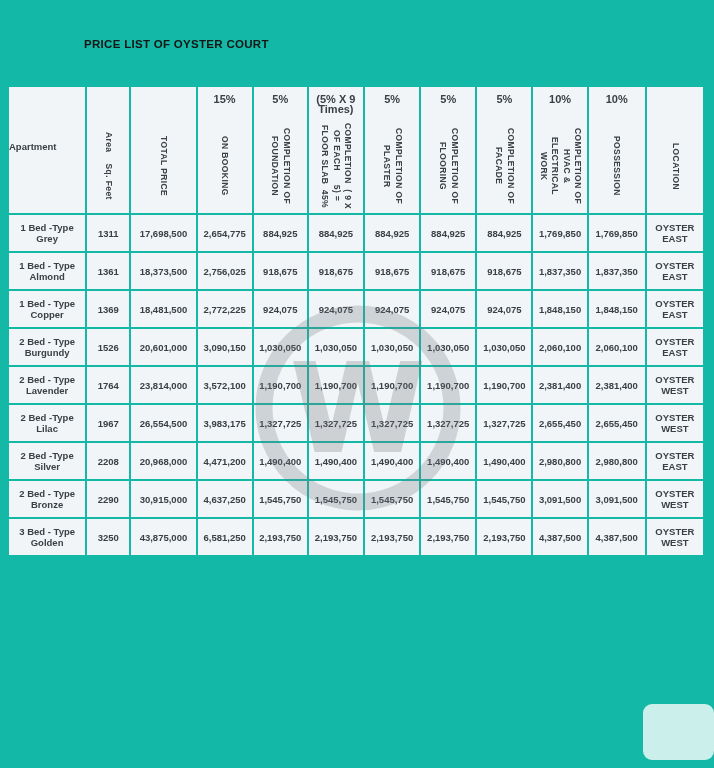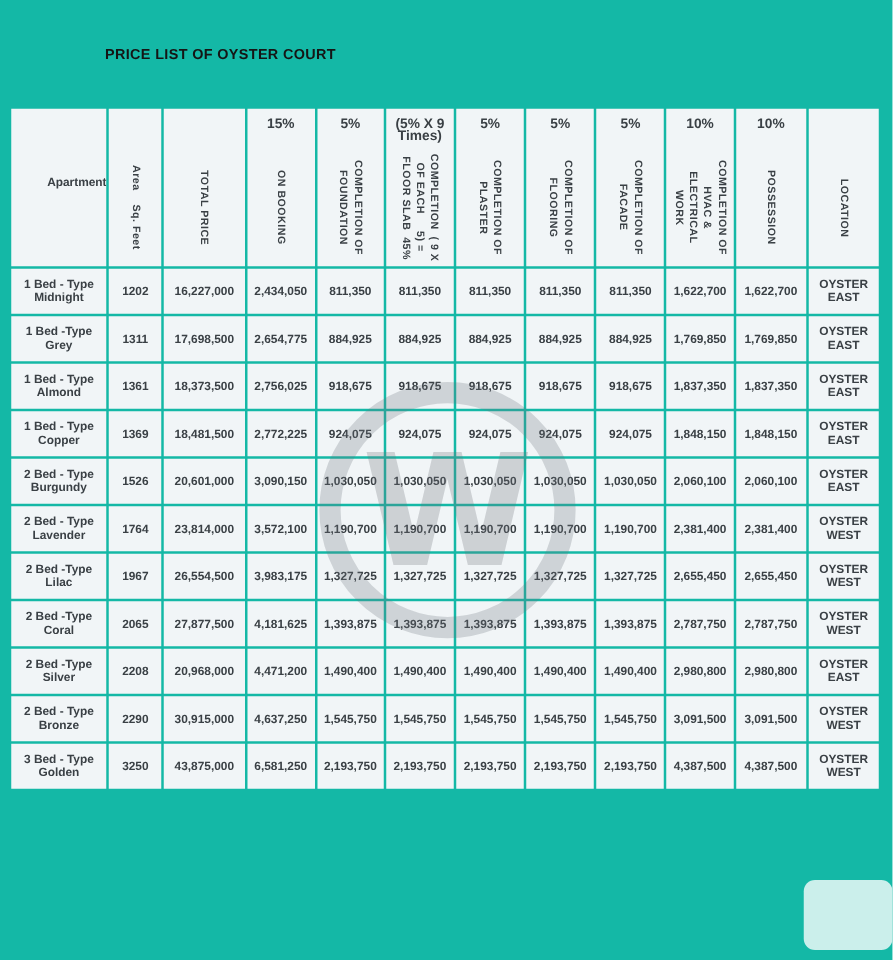--- a/index.html
+++ b/index.html
@@ -20,21 +20,21 @@
   th{height:126px;vertical-align:top;padding:0;font-weight:700;color:#3a4045;}
   .pct{
     height:26px;padding-top:7px;text-align:center;
     font-size:11px;line-height:10px;font-weight:700;color:#3a4045;white-space:pre-line;
   }
   .vwrap{height:92px;display:flex;align-items:center;justify-content:center;}
   .vlabel{
     writing-mode:vertical-rl;white-space:pre-line;text-align:center;
     font-size:8.5px;line-height:11.5px;font-weight:700;color:#3a4045;letter-spacing:.4px;
   }
-  .hwrap{height:118px;display:flex;align-items:center;justify-content:flex-end;}
+  .hwrap{height:118px;display:flex;align-items:center;justify-content:flex-start;}
   .hlabel{font-size:9.5px;font-weight:700;color:#3a4045;}
   td{
     height:26px;text-align:center;vertical-align:middle;
     font-size:9.5px;line-height:11px;font-weight:700;color:#3a4045;
     padding:5px 2px;word-wrap:break-word;
   }
   td.name,td.loc{font-size:9.5px;}
   .watermark{position:absolute;left:250px;top:300px;pointer-events:none;}
   .overlay-smudge{
     position:absolute;left:643px;top:704px;width:71px;height:56px;
@@ -143,34 +143,20 @@
           <div class="pct"></div>
           <div class="vwrap">
               <div class="vlabel">LOCATION</div>
             </div>
         </th>
       </tr>
     </thead>
     <tbody>
 
 
-        <tr>
-          <td class="name">1 Bed - Type Midnight</td>
-          <td>1202</td>
-          <td>16,227,000</td>
-          <td>2,434,050</td>
-          <td>811,350</td>
-          <td>811,350</td>
-          <td>811,350</td>
-          <td>811,350</td>
-          <td>811,350</td>
-          <td>1,622,700</td>
-          <td>1,622,700</td>
-          <td class="loc">OYSTER EAST</td>
-        </tr>
 
         <tr>
           <td class="name">1 Bed -Type Grey</td>
           <td>1311</td>
           <td>17,698,500</td>
           <td>2,654,775</td>
           <td>884,925</td>
           <td>884,925</td>
           <td>884,925</td>
           <td>884,925</td>
@@ -248,34 +234,20 @@
           <td>1,327,725</td>
           <td>1,327,725</td>
           <td>1,327,725</td>
           <td>1,327,725</td>
           <td>1,327,725</td>
           <td>2,655,450</td>
           <td>2,655,450</td>
           <td class="loc">OYSTER WEST</td>
         </tr>
 
-        <tr>
-          <td class="name">2 Bed -Type Coral</td>
-          <td>2065</td>
-          <td>27,877,500</td>
-          <td>4,181,625</td>
-          <td>1,393,875</td>
-          <td>1,393,875</td>
-          <td>1,393,875</td>
-          <td>1,393,875</td>
-          <td>1,393,875</td>
-          <td>2,787,750</td>
-          <td>2,787,750</td>
-          <td class="loc">OYSTER WEST</td>
-        </tr>
 
 
         <tr>
           <td class="name">2 Bed -Type Silver</td>
           <td>2208</td>
           <td>20,968,000</td>
           <td>4,471,200</td>
           <td>1,490,400</td>
           <td>1,490,400</td>
           <td>1,490,400</td>

